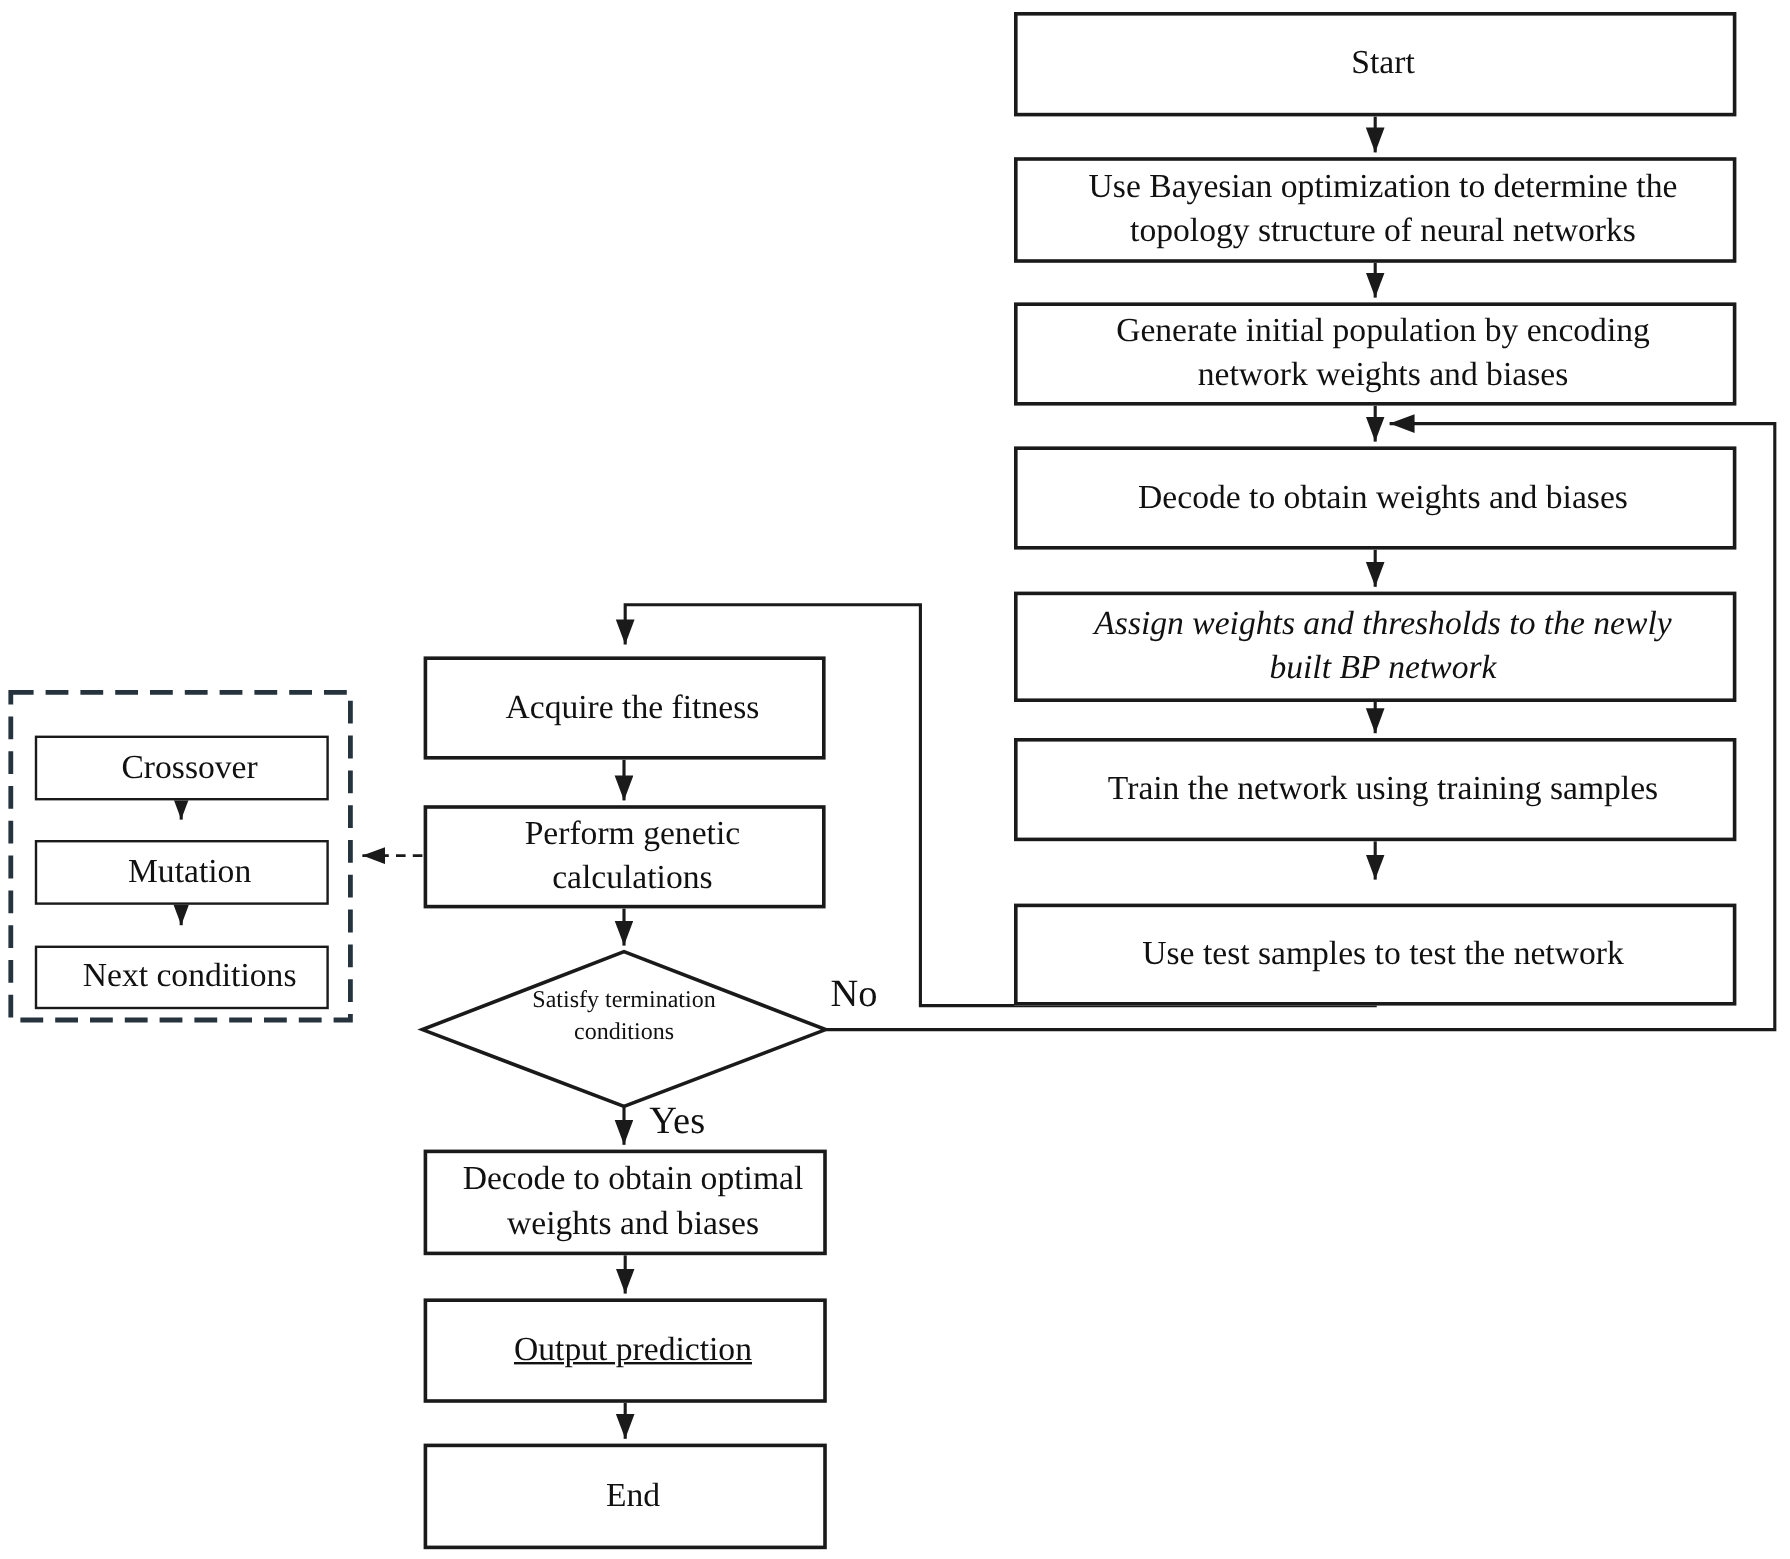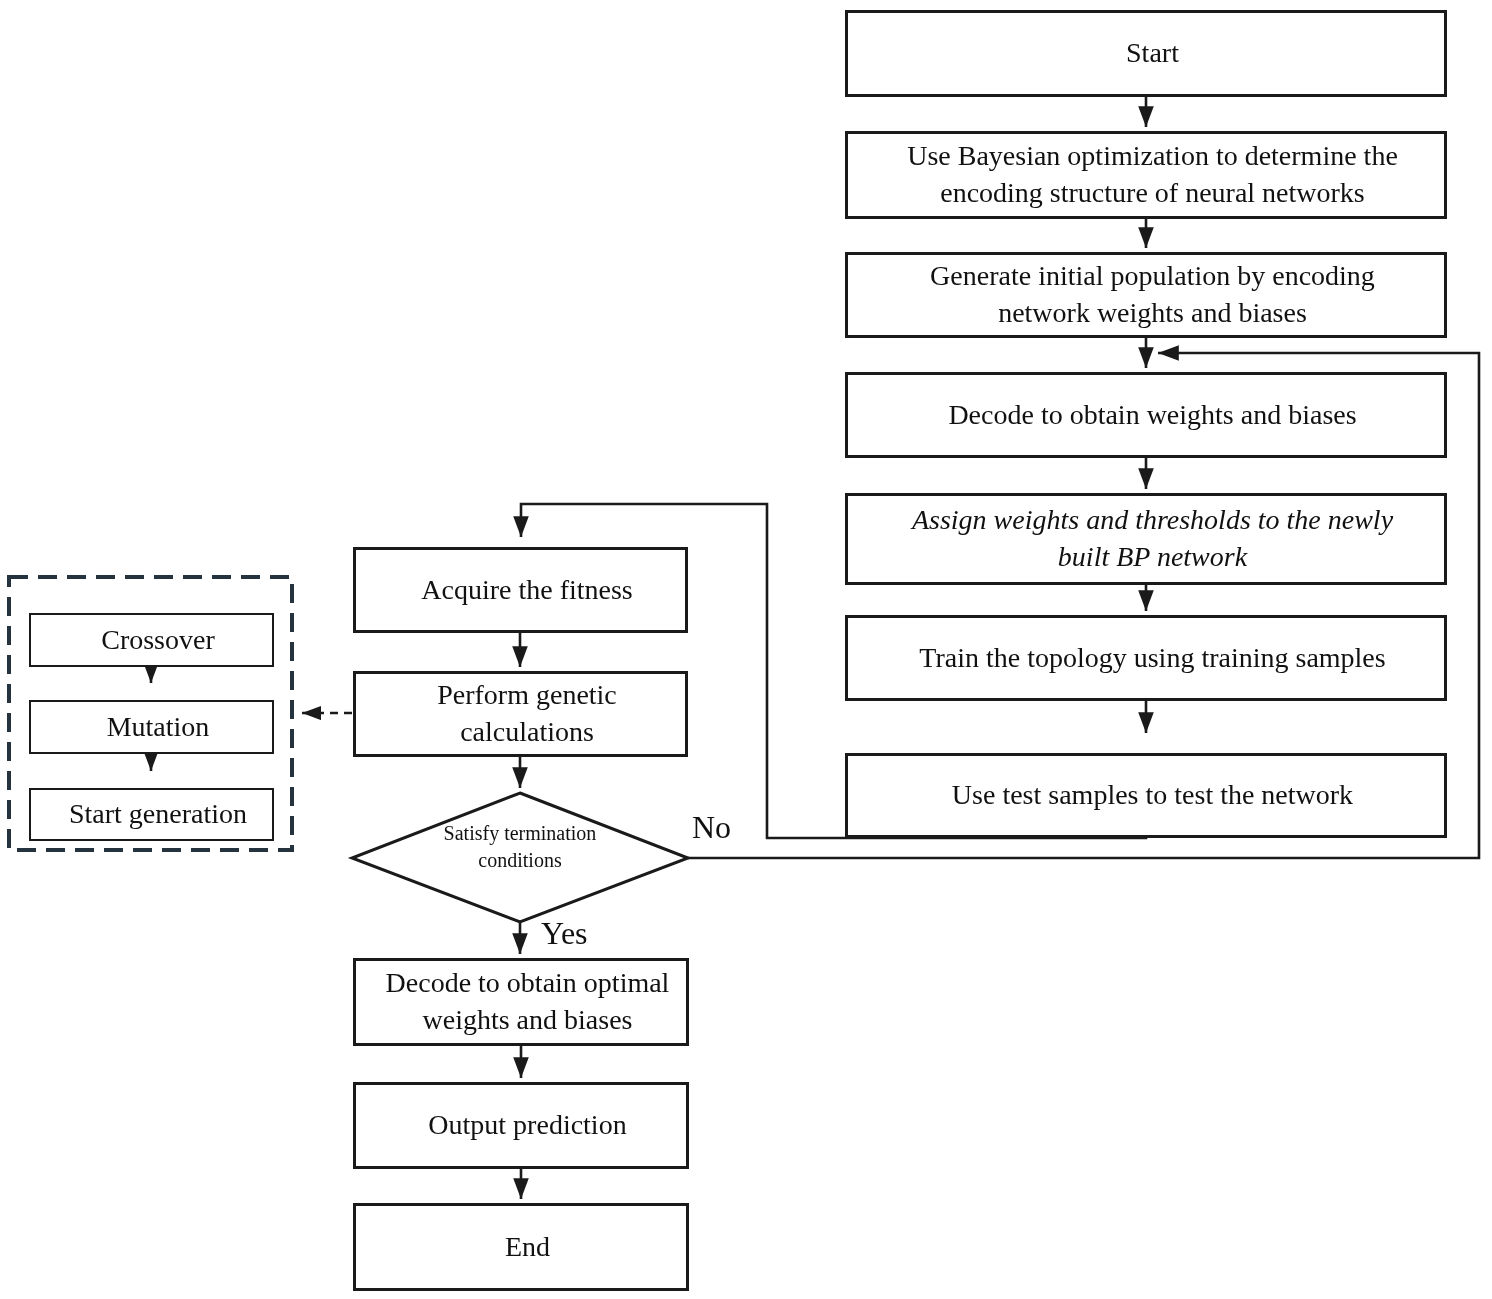--- a/index.html
+++ b/index.html
@@ -73,39 +73,39 @@
     <path d="M151,654 V683" stroke="#1a1a1a" stroke-width="2.6" fill="none" marker-end="url(#arrow)"></path>
     <path d="M151,741 V771" stroke="#1a1a1a" stroke-width="2.6" fill="none" marker-end="url(#arrow)"></path>
 
     <rect x="9" y="577" width="283" height="273" fill="none" stroke="#24333e" stroke-width="4" stroke-dasharray="19 10"></rect>
 
     <polygon points="520,793 688,858 520,922 352,858" fill="#ffffff" stroke="#1a1a1a" stroke-width="3"></polygon>
   </svg>
 
   <div class="node col-right" style="top:10px;height:87px;">Start</div>
   <div class="node col-right" style="top:131px;height:88px;">Use Bayesian optimization to determine the
-encoding structure of neural networks</div>
+topology structure of neural networks</div>
   <div class="node col-right" style="top:252px;height:86px;">Generate initial population by encoding
 network weights and biases</div>
   <div class="node col-right" style="top:372px;height:86px;">Decode to obtain weights and biases</div>
   <div class="node col-right" style="top:493px;height:92px;font-style:italic;">Assign weights and thresholds to the newly
 built BP network</div>
-  <div class="node col-right" style="top:615px;height:86px;">Train the topology using training samples</div>
+  <div class="node col-right" style="top:615px;height:86px;">Train the network using training samples</div>
   <div class="node col-right" style="top:737px;height:85px;margin-top:16px;">Use test samples to test the network</div>
 
   <div class="node col-mid" style="top:547px;height:86px;">Acquire the fitness</div>
   <div class="node col-mid" style="top:671px;height:86px;">Perform genetic
 calculations</div>
   <div class="diamond-label">Satisfy termination
 conditions</div>
   <div class="node col-mid" style="top:958px;height:88px;width:336px;">Decode to obtain optimal
 weights and biases</div>
-  <div class="node col-mid" style="top:1082px;height:87px;width:336px;">Output prediction</div>
+  <div class="node col-mid" style="top:1082px;height:87px;width:336px;text-decoration:underline;">Output prediction</div>
   <div class="node col-mid" style="top:1203px;height:88px;width:336px;">End</div>
 
   <div class="node col-left" style="top:600px;height:54px;">Crossover</div>
   <div class="node col-left" style="top:687px;height:54px;">Mutation</div>
-  <div class="node col-left" style="top:775px;height:53px;">Start generation</div>
+  <div class="node col-left" style="top:775px;height:53px;">Next conditions</div>
 
   <div class="edge-label" style="left:692px;top:811px;">No</div>
   <div class="edge-label" style="left:541px;top:917px;">Yes</div>
 
 </div>
 
 </body></html>

